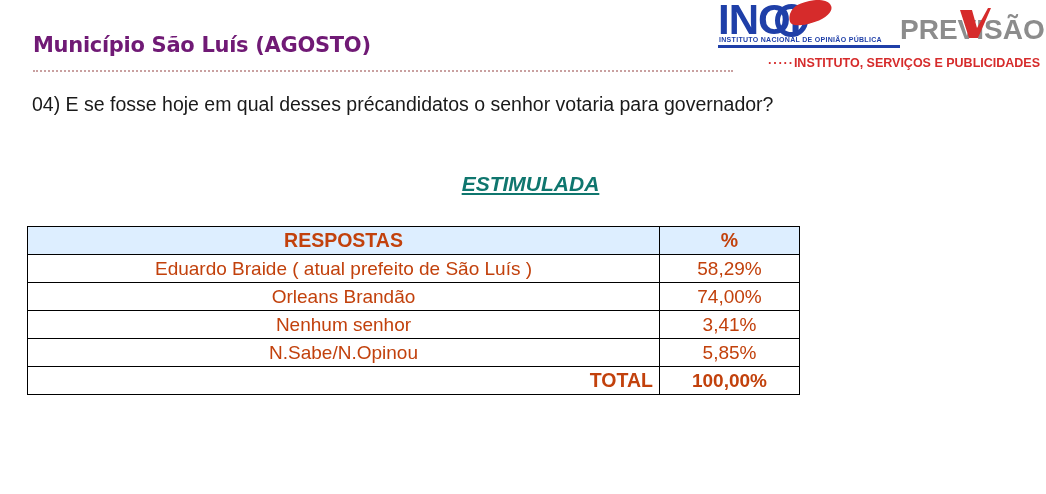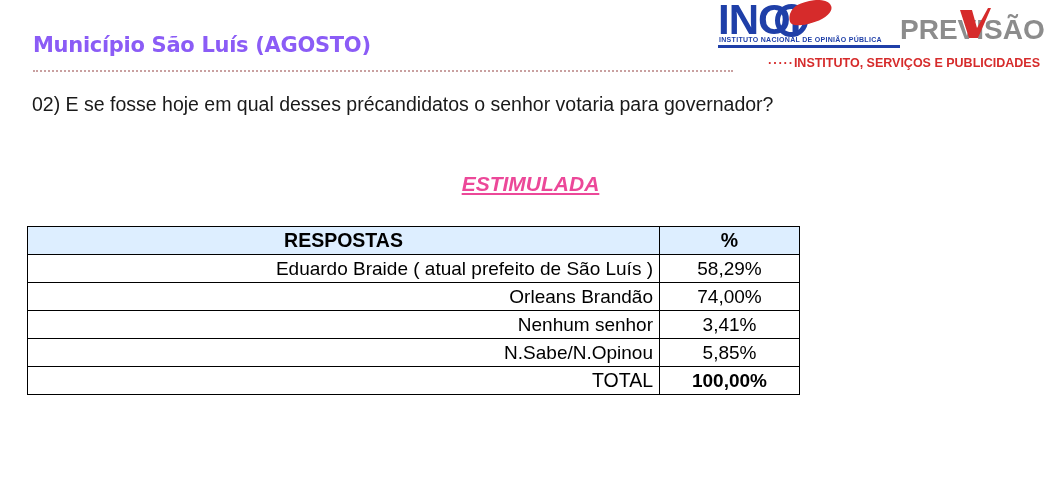--- a/index.html
+++ b/index.html
@@ -114,21 +114,21 @@
 
   
   .doc-title {
     position: absolute;
     top: 33px;
     left: 33px;
     font-family: "DejaVu Sans", sans-serif;
     font-weight: bold;
     font-size: 21px;
     letter-spacing: -0.3px;
-    color: #8b5cf6;
+    color: #701a75;
   }
   .title-rule {
     position: absolute;
     top: 70px;
     left: 33px;
     width: 700px;
     border-top: 2px dotted #c9a0a0;
   }
 
   
@@ -146,21 +146,21 @@
     position: absolute;
     top: 172px;
     left: 0px;
     width: 1046px;
     text-align: center;
   }
   .estimulada span {
     font-weight: bold;
     font-style: italic;
     font-size: 21px;
-    color: #ec4899;
+    color: #0f766e;
     text-decoration: underline;
     padding-left: 15px;
   }
 
   
   .table-wrap {
     position: absolute;
     top: 226px;
     left: 27px;
     width: 772px;
@@ -169,40 +169,40 @@
     border-collapse: collapse;
     width: 772px;
     table-layout: fixed;
   }
   table.poll th, table.poll td {
     border: 1px solid #000000;
     padding: 0 6px;
     height: 27px;
     font-size: 19px;
     line-height: 27px;
-    color: #000000;
+    color: #c2410c;
     overflow: hidden;
     white-space: nowrap;
   }
   table.poll th {
     background: #ddeeff;
     font-weight: bold;
     text-align: center;
     font-size: 19.5px;
   }
   col.c-label { width: 632px; }
   col.c-value { width: 140px; }
-  td.label { text-align: right; }
+  td.label { text-align: center; }
   td.value {
     text-align: center;
     font-size: 19.5px;
   }
   tr.total td.total-label {
     text-align: right;
-    font-weight: normal;
+    font-weight: bold;
     font-size: 19.5px;
   }
   tr.total td.value {
     font-weight: bold;
   }
 </style>
 </head>
 <body>
 
 <div class="logo-block">
@@ -220,21 +220,21 @@
     </div>
   </div>
   <div class="logo-tagline">
     <span class="dots">·····</span><span>INSTITUTO, SERVIÇOS E PUBLICIDADES</span>
   </div>
 </div>
 
 <div class="doc-title">Município São Luís (AGOSTO)</div>
 <div class="title-rule"></div>
 
-<div class="question">02) E se fosse hoje em qual desses précandidatos o senhor votaria para governador?</div>
+<div class="question">04) E se fosse hoje em qual desses précandidatos o senhor votaria para governador?</div>
 
 <div class="estimulada">
   <span>ESTIMULADA</span>
 </div>
 
 <div class="table-wrap">
   <table class="poll">
     <colgroup>
       <col class="c-label">
       <col class="c-value">

